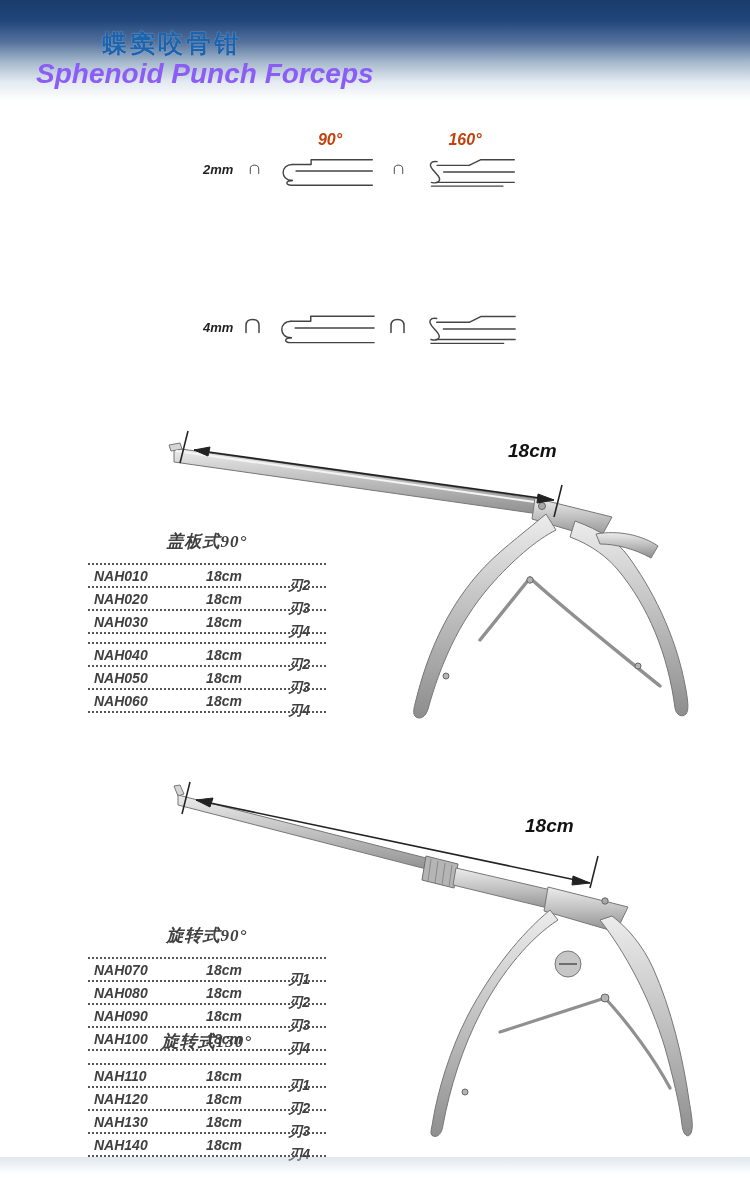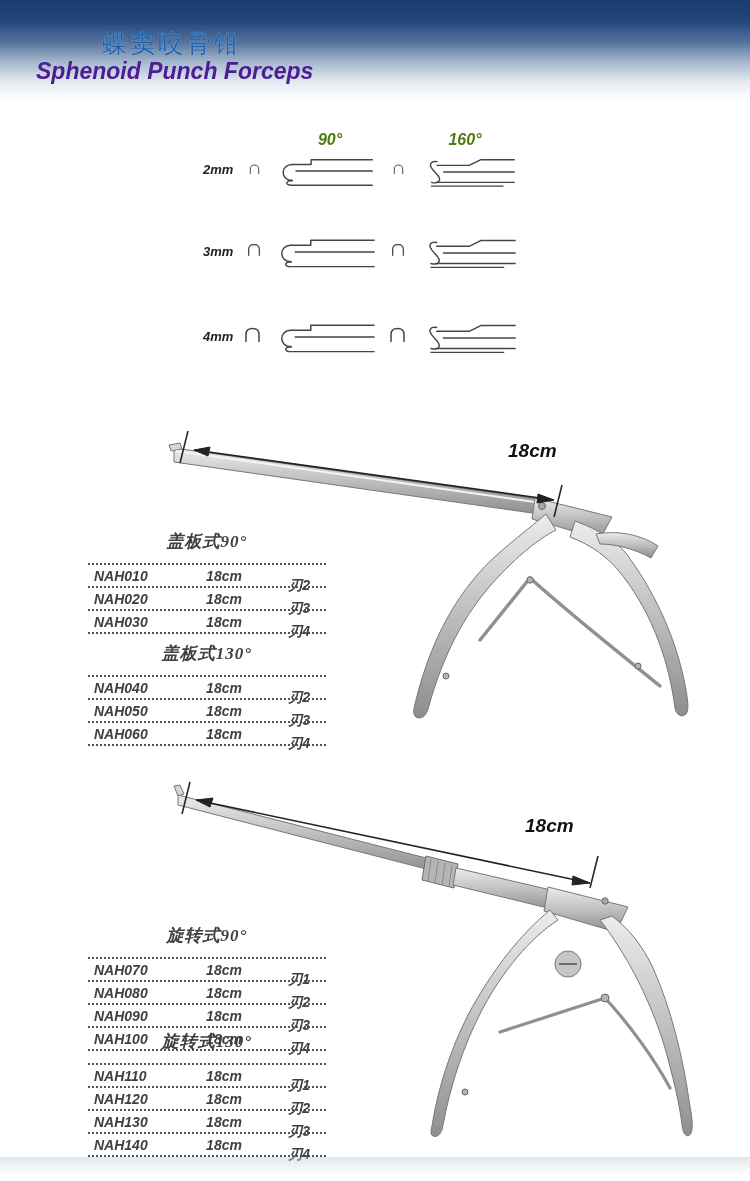--- a/index.html
+++ b/index.html
@@ -8,30 +8,30 @@
     background:#ffffff;overflow:hidden;
     font-family:"Liberation Sans", sans-serif;
   }
   
   .header-band{
     position:absolute;left:0;top:0;width:750px;height:100px;
     background:linear-gradient(180deg,#1b3c6b 0%,#20457a 20%,#54719c 42%,#a5b8cc 62%,#e3eaf1 82%,#ffffff 100%);
   }
   .title-zh{
     position:absolute;left:102px;top:27px;
-    font-size:25px;font-weight:normal;letter-spacing:3px;color:#1c64ae;
+    font-size:25px;font-weight:bold;letter-spacing:3px;color:#1c64ae;
     text-shadow:0 0 1px rgba(255,255,255,.6);
   }
   .title-en{
     position:absolute;left:36px;top:58px;
-    font-size:23px;font-style:italic;font-weight:600;color:#4c1d95;
+    font-size:28px;font-style:italic;font-weight:600;color:#8b5cf6;
   }
   
   .angle-label{
-    position:absolute;font-size:16px;font-style:italic;font-weight:bold;color:#4d7c0f;
+    position:absolute;font-size:16px;font-style:italic;font-weight:bold;color:#c2410c;
     width:70px;text-align:center;
   }
   .tip-row{position:absolute;left:195px;width:345px;height:60px;}
   .size-label{
     position:absolute;left:8px;top:12px;
     font-size:13px;font-style:italic;font-weight:bold;color:#222;
   }
   .tip-svg{position:absolute;}
   .tip-svg path{fill:none;stroke:#444;stroke-width:1.5;stroke-linecap:round;stroke-linejoin:round;}
   
@@ -92,44 +92,22 @@
     </svg>
     <svg class="tip-svg" style="left:213px;top:6px;" width="110" height="32" viewBox="0 0 115 34">
       <path d="M30,6 C23,5 21,9 25,14 L31,21 C35,26 31,30 24,28"></path>
       <path d="M30,10 H64 L76,4 H112"></path>
         <path d="M37,17 H112"></path>
       <path d="M29,28 H112"></path>
         <path d="M24,32 H100"></path>
     </svg>
   </div>
 
-  <div class="tip-row" style="top:232px;">
-    <span class="size-label">3mm</span>
-    <svg class="tip-svg" style="left:52px;top:9px;" width="14" height="17" viewBox="0 0 17 16">
-      <path d="M2,15 V8 Q2,2 8.5,2 Q15,2 15,8 V15"></path>
-    </svg>
-    <svg class="tip-svg" style="left:70px;top:3px;" width="112" height="36" viewBox="0 0 115 34">
-      <path d="M27,9 C14,9 14,26 27,26"></path>
-        <path d="M27,9 H47 V4 H112"></path>
-      <path d="M31,16 H112"></path>
-        <path d="M27,26 C20,26 19,31 26,31 H112"></path>
-    </svg>
-    <svg class="tip-svg" style="left:196px;top:9px;" width="14" height="17" viewBox="0 0 17 16">
-      <path d="M2,15 V8 Q2,2 8.5,2 Q15,2 15,8 V15"></path>
-    </svg>
-    <svg class="tip-svg" style="left:213px;top:3px;" width="110" height="36" viewBox="0 0 115 34">
-      <path d="M30,6 C23,5 21,9 25,14 L31,21 C35,26 31,30 24,28"></path>
-      <path d="M30,10 H64 L76,4 H112"></path>
-        <path d="M37,17 H112"></path>
-      <path d="M29,28 H112"></path>
-        <path d="M24,32 H100"></path>
-    </svg>
-  </div>
-
-  <div class="tip-row" style="top:317px;text-align:center;">
+
+  <div class="tip-row" style="top:308px;text-align:center;">
     <span class="size-label">4mm</span>
     <svg class="tip-svg" style="left:49px;top:8px;" width="17" height="19" viewBox="0 0 17 16">
       <path d="M2,15 V8 Q2,2 8.5,2 Q15,2 15,8 V15"></path>
     </svg>
     <svg class="tip-svg" style="left:70px;top:1px;" width="112" height="40" viewBox="0 0 115 34">
       <path d="M27,9 C14,9 14,26 27,26"></path>
         <path d="M27,9 H47 V4 H112"></path>
       <path d="M31,16 H112"></path>
         <path d="M27,26 C20,26 19,31 26,31 H112"></path>
     </svg>
@@ -198,21 +176,20 @@
       </div>
       <div class="spec-row">
         <span class="cell-code">NAH030</span>
         <span class="cell-length">18cm</span>
         <span class="cell-blade">刃4</span>
       </div>
     </div>
   </div>
 
   <div class="spec-block" style="left:88px;top:642px;">
-    <div class="spec-title">盖板式130°</div>
     <div class="spec-rows">
       <div class="spec-row">
         <span class="cell-code">NAH040</span>
         <span class="cell-length">18cm</span>
         <span class="cell-blade">刃2</span>
       </div>
       <div class="spec-row">
         <span class="cell-code">NAH050</span>
         <span class="cell-length">18cm</span>
         <span class="cell-blade">刃3</span>

